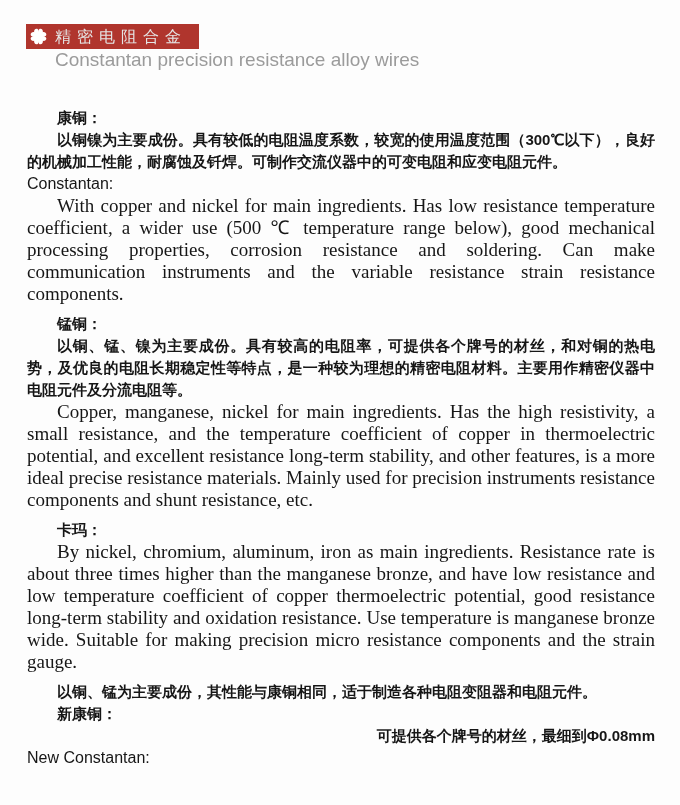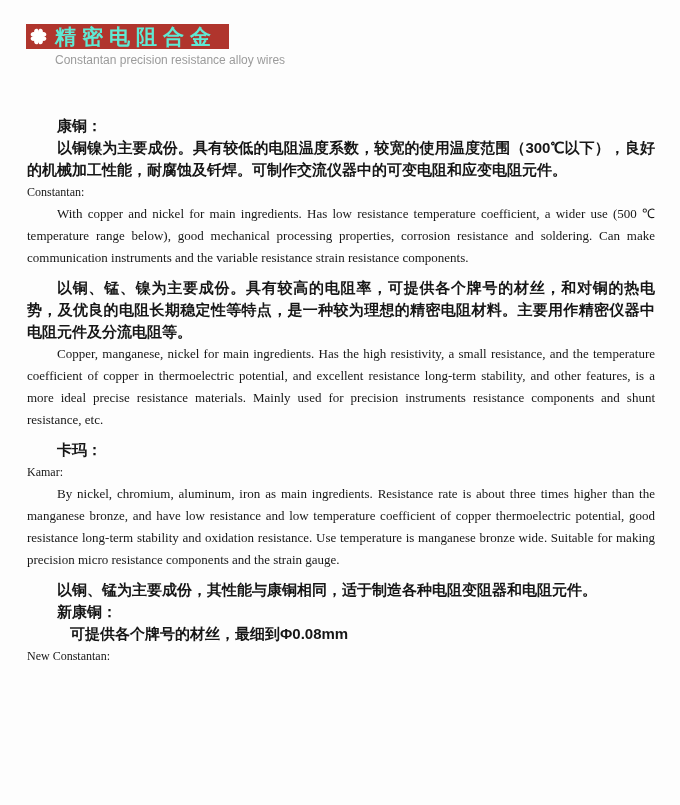--- a/index.html
+++ b/index.html
@@ -24,53 +24,53 @@
     padding: 0 12px 0 3px;
   }
   .banner .icon {
     width: 19px;
     height: 19px;
     margin-right: 7px;
     display: inline-flex;
     flex: 0 0 auto;
   }
   .banner-title {
-    color: #5eead4;
-    font-weight: bold;
-    font-size: 21px;
+    color: #e5e5e5;
+    font-weight: normal;
+    font-size: 16px;
     line-height: 1;
     letter-spacing: 6px;
     white-space: nowrap;
   }
   .subtitle {
     margin: 2px 0 0 29px;
     color: #9b9b9b;
-    font-size: 12px;
+    font-size: 19px;
     line-height: 16px;
   }
   .content { padding: 39px 25px 0 27px; }
   section { margin-top: 8px; }
-  section:first-child { margin-top: 8px; }
+  section:first-child { margin-top: 0; }
   p { margin: 0; line-height: 22px; color: #161616; }
   .cn {
     font-family: "Liberation Sans", sans-serif;
     font-weight: bold;
     font-size: 15px;
   }
   .cn-title { text-indent: 2em; }
   .cn-body { text-indent: 2em; text-align: justify; }
-  .cn-note { text-indent: 43px; }
+  .cn-note { text-indent: 43px; text-align: right; }
   .en-title {
-    font-family: Liberation Serif, serif;
+    font-family: Liberation Sans, sans-serif;
     font-weight: normal;
-    font-size: 12px;
+    font-size: 16px;
   }
   .en-body {
     font-family: "Liberation Serif", serif;
-    font-size: 13px;
+    font-size: 19px;
     text-indent: 30px;
     text-align: justify;
   }
 </style>
 </head>
 <body>
 
 <div class="page">
 
   <div class="header">
@@ -93,27 +93,27 @@
   <div class="content">
 
     <section>
       <p class="cn cn-title">康铜：</p>
       <p class="cn cn-body">以铜镍为主要成份。具有较低的电阻温度系数，较宽的使用温度范围（300℃以下），良好的机械加工性能，耐腐蚀及钎焊。可制作交流仪器中的可变电阻和应变电阻元件。</p>
       <p class="en-title">Constantan:</p>
       <p class="en-body">With copper and nickel for main ingredients. Has low resistance temperature coefficient, a wider use (500 ℃ temperature range below), good mechanical processing properties, corrosion resistance and soldering. Can make communication instruments and the variable resistance strain resistance components.</p>
     </section>
 
     <section>
+      <p class="cn cn-title">锰铜：</p>
       <p class="cn cn-body">以铜、锰、镍为主要成份。具有较高的电阻率，可提供各个牌号的材丝，和对铜的热电势，及优良的电阻长期稳定性等特点，是一种较为理想的精密电阻材料。主要用作精密仪器中电阻元件及分流电阻等。</p>
       <p class="en-body">Copper, manganese, nickel for main ingredients. Has the high resistivity, a small resistance, and the temperature coefficient of copper in thermoelectric potential, and excellent resistance long-term stability, and other features, is a more ideal precise resistance materials. Mainly used for precision instruments resistance components and shunt resistance, etc.</p>
     </section>
 
     <section>
       <p class="cn cn-title">卡玛：</p>
-      <p class="en-title">Kamar:</p>
       <p class="en-body">By nickel, chromium, aluminum, iron as main ingredients. Resistance rate is about three times higher than the manganese bronze, and have low resistance and low temperature coefficient of copper thermoelectric potential, good resistance long-term stability and oxidation resistance. Use temperature is manganese bronze wide. Suitable for making precision micro resistance components and the strain gauge.</p>
     </section>
 
     <section>
       <p class="cn cn-body">以铜、锰为主要成份，其性能与康铜相同，适于制造各种电阻变阻器和电阻元件。</p>
       <p class="cn cn-title">新康铜：</p>
       <p class="cn cn-note">可提供各个牌号的材丝，最细到Φ0.08mm</p>
       <p class="en-title">New Constantan:</p>
 
     </section>

